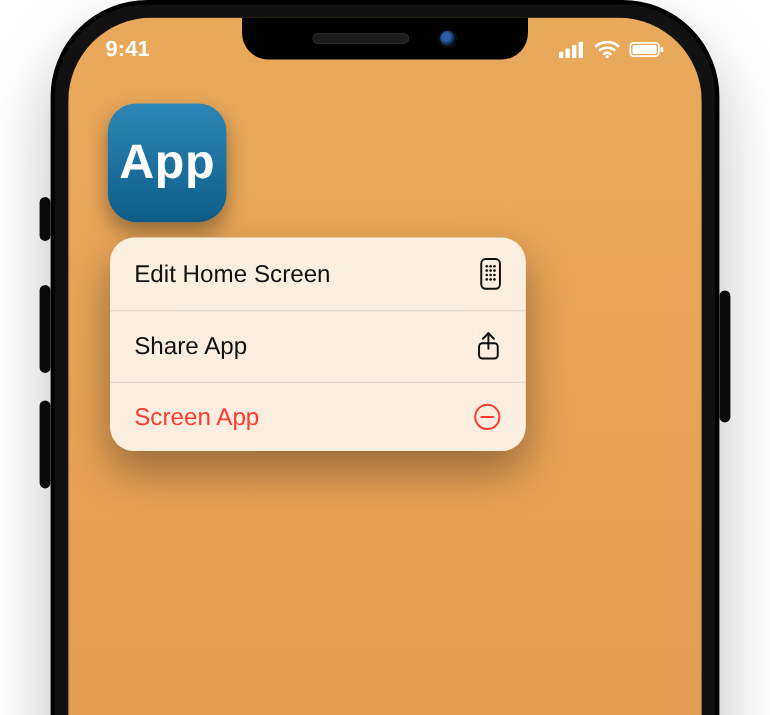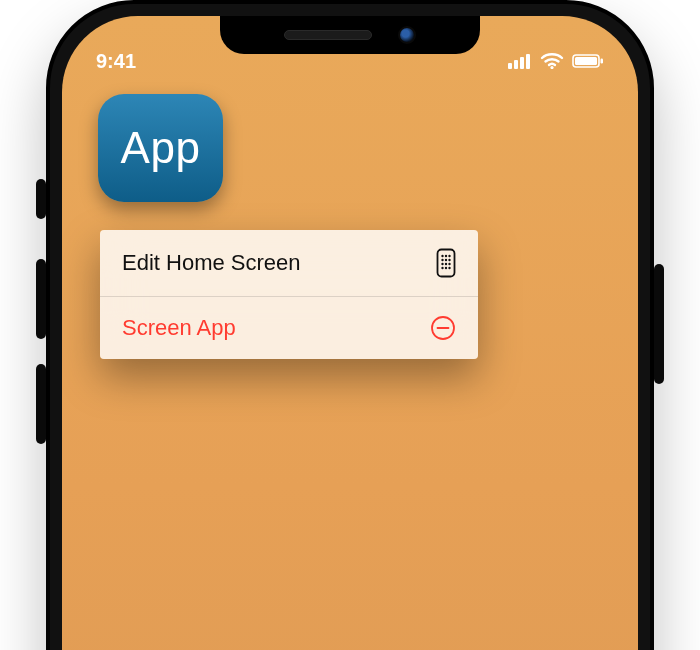--- a/index.html
+++ b/index.html
@@ -36,39 +36,39 @@
   
   .notch{
     position:absolute;top:0;left:50%;transform:translateX(-50%);
     width:260px;height:38px;background:#000;border-bottom-left-radius:24px;border-bottom-right-radius:24px;
     display:flex;align-items:center;justify-content:center;gap:26px
   }
   .speaker{width:86px;height:8px;border-radius:6px;background:#1b1b1b;border:1px solid #2a2a2a}
   .cam{width:14px;height:14px;border-radius:50%;background:radial-gradient(circle at 40% 40%,#2b5ea8 0 30%,#081324 70%);border:2px solid #0a0a0a}
 
   
-  .statusbar{position:absolute;top:30px;left:0;right:0;height:30px;color:#fff;font-weight:700;font-size:20px;display:flex;justify-content:space-between;align-items:center;padding:0 34px}
+  .statusbar{position:absolute;top:14px;left:0;right:0;height:30px;color:#fff;font-weight:700;font-size:20px;display:flex;justify-content:space-between;align-items:center;padding:0 34px}
   .status-right{display:flex;align-items:center;gap:8px}
   .status-right svg{display:block}
 
   
   .app-icon{
-    position:absolute;top:78px;left:36px;width:125px;height:108px;border-radius:26px;
+    position:absolute;top:78px;left:36px;width:108px;height:108px;border-radius:26px;
     background:linear-gradient(180deg,#2d86b6 0%, #0e5d88 100%);
     box-shadow:0 8px 18px rgba(0,0,0,.35);
     display:flex;align-items:center;justify-content:center;
-    color:#fff;font-size:44px;font-weight:400;letter-spacing:.5px
+    color:#fff;font-size:44px;font-weight:700;letter-spacing:.5px
   }
 
   
   .menu{
-    position:absolute;top:214px;left:38px;width:378px;
+    position:absolute;top:200px;left:38px;width:378px;
     background:rgba(255,255,255,.82);
     backdrop-filter:blur(20px); 
-    border-radius:4px;overflow:hidden;
+    border-radius:22px;overflow:hidden;
     box-shadow:0 18px 40px rgba(0,0,0,.35)
   }
   .menu-item{
     display:flex;align-items:center;justify-content:space-between;
     padding:18px 22px;font-size:22px;color:#111;
     border-top:1px solid rgba(0,0,0,.12)
   }
   .menu-item:first-child{border-top:none}
   .menu-item.destructive{color:#ff3b30}
   .menu-item .icon{flex:0 0 auto}
@@ -148,20 +148,32 @@
                     <circle cx="10" cy="16" r="1.2"></circle>
                     <circle cx="13.5" cy="16" r="1.2"></circle>
                     <circle cx="6.5" cy="20" r="1.2"></circle>
                     <circle cx="10" cy="20" r="1.2"></circle>
                     <circle cx="13.5" cy="20" r="1.2"></circle>
                   </g>
                 </svg>
             </span>
           </div>
 
+          <div class="menu-item">
+            <span>Share App</span>
+            <span class="icon">
+              <svg width="24" height="28" viewBox="0 0 24 28">
+                  <g fill="none" stroke="#111" stroke-width="1.8" stroke-linecap="round" stroke-linejoin="round">
+                    <path d="M12 2 L12 16"></path>
+                    <path d="M7 7 L12 2 L17 7"></path>
+                    <rect x="3.5" y="11" width="17" height="14" rx="3"></rect>
+                  </g>
+                </svg>
+            </span>
+          </div>
 
           <div class="menu-item destructive">
             <span>Screen App</span>
             <span class="icon">
               <svg width="26" height="26" viewBox="0 0 26 26">
                   <circle cx="13" cy="13" r="11" fill="none" stroke="#ff3b30" stroke-width="1.8"></circle>
                   <line x1="7.5" y1="13" x2="18.5" y2="13" stroke="#ff3b30" stroke-width="1.8" stroke-linecap="round"></line>
                 </svg>
             </span>
           </div>

